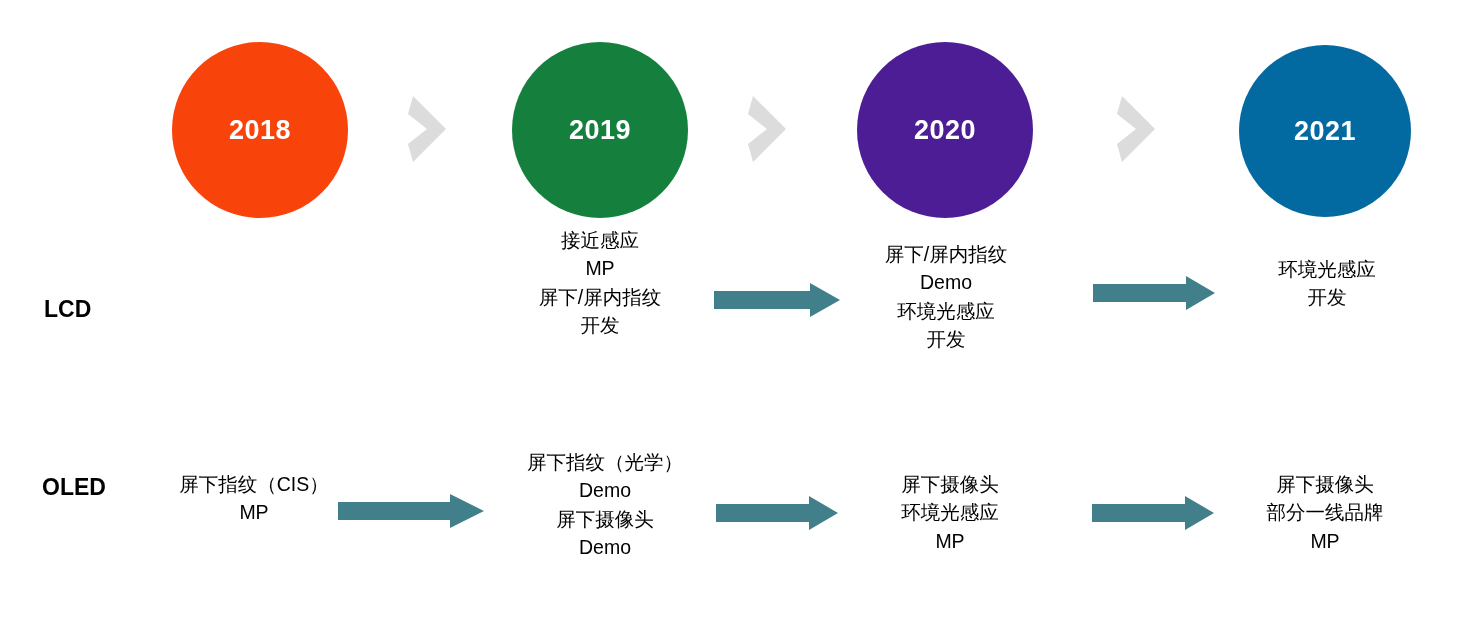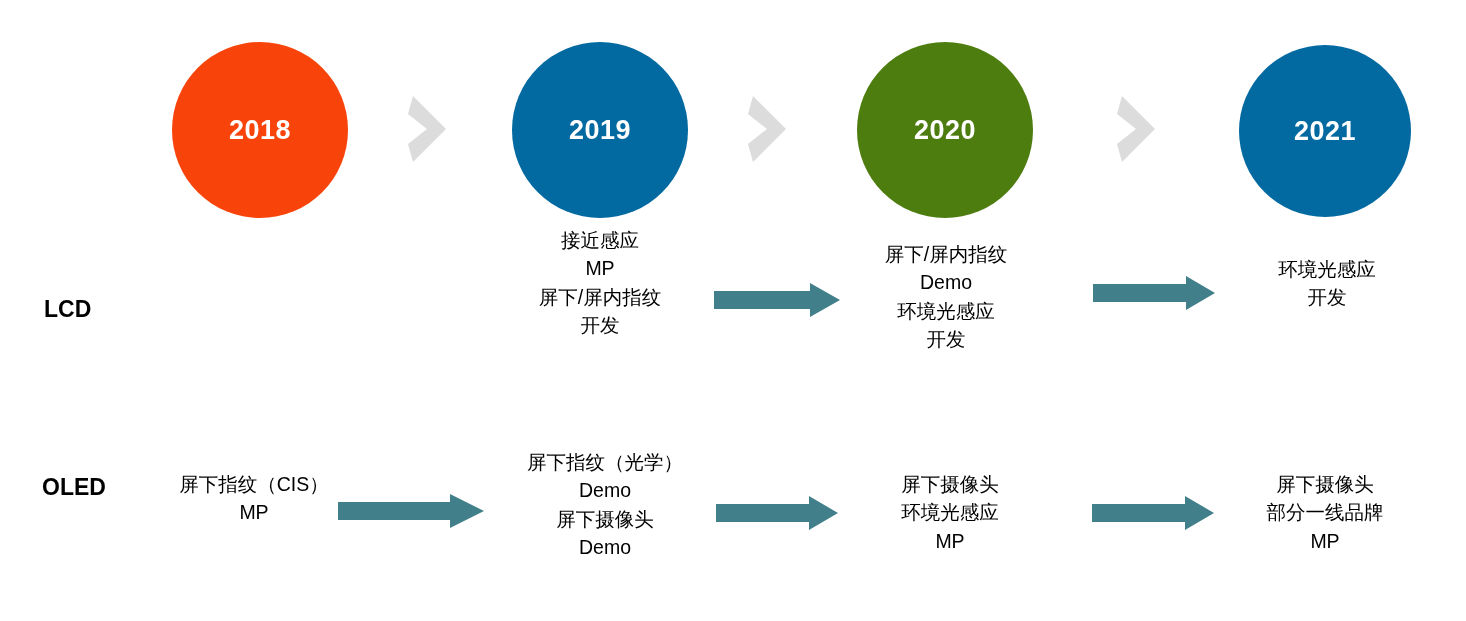--- a/index.html
+++ b/index.html
@@ -105,25 +105,25 @@
 </style>
 </head>
 <body>
 
 <div class="stage">
 
   <div class="year-circle circle-1" style="background:#F8430B;">
     <span class="year-label">2018</span>
   </div>
 
-  <div class="year-circle circle-2" style="background:#0369a1;">
+  <div class="year-circle circle-2" style="background:#15803d;">
     <span class="year-label">2019</span>
   </div>
 
-  <div class="year-circle circle-3" style="background:#4d7c0f;align-items:center;">
+  <div class="year-circle circle-3" style="background:#4c1d95;align-items:center;">
     <span class="year-label">2020</span>
   </div>
 
   <div class="year-circle circle-4" style="background:#0369a1;">
     <span class="year-label">2021</span>
   </div>
 
   <div class="chevron chev-1">
     <svg viewBox="0 0 46 66" xmlns="http://www.w3.org/2000/svg">
       <path d="M5 0 L38 33 L5 66 L0 48 L19 33 L0 18 Z" fill="#DCDCDC"></path>

